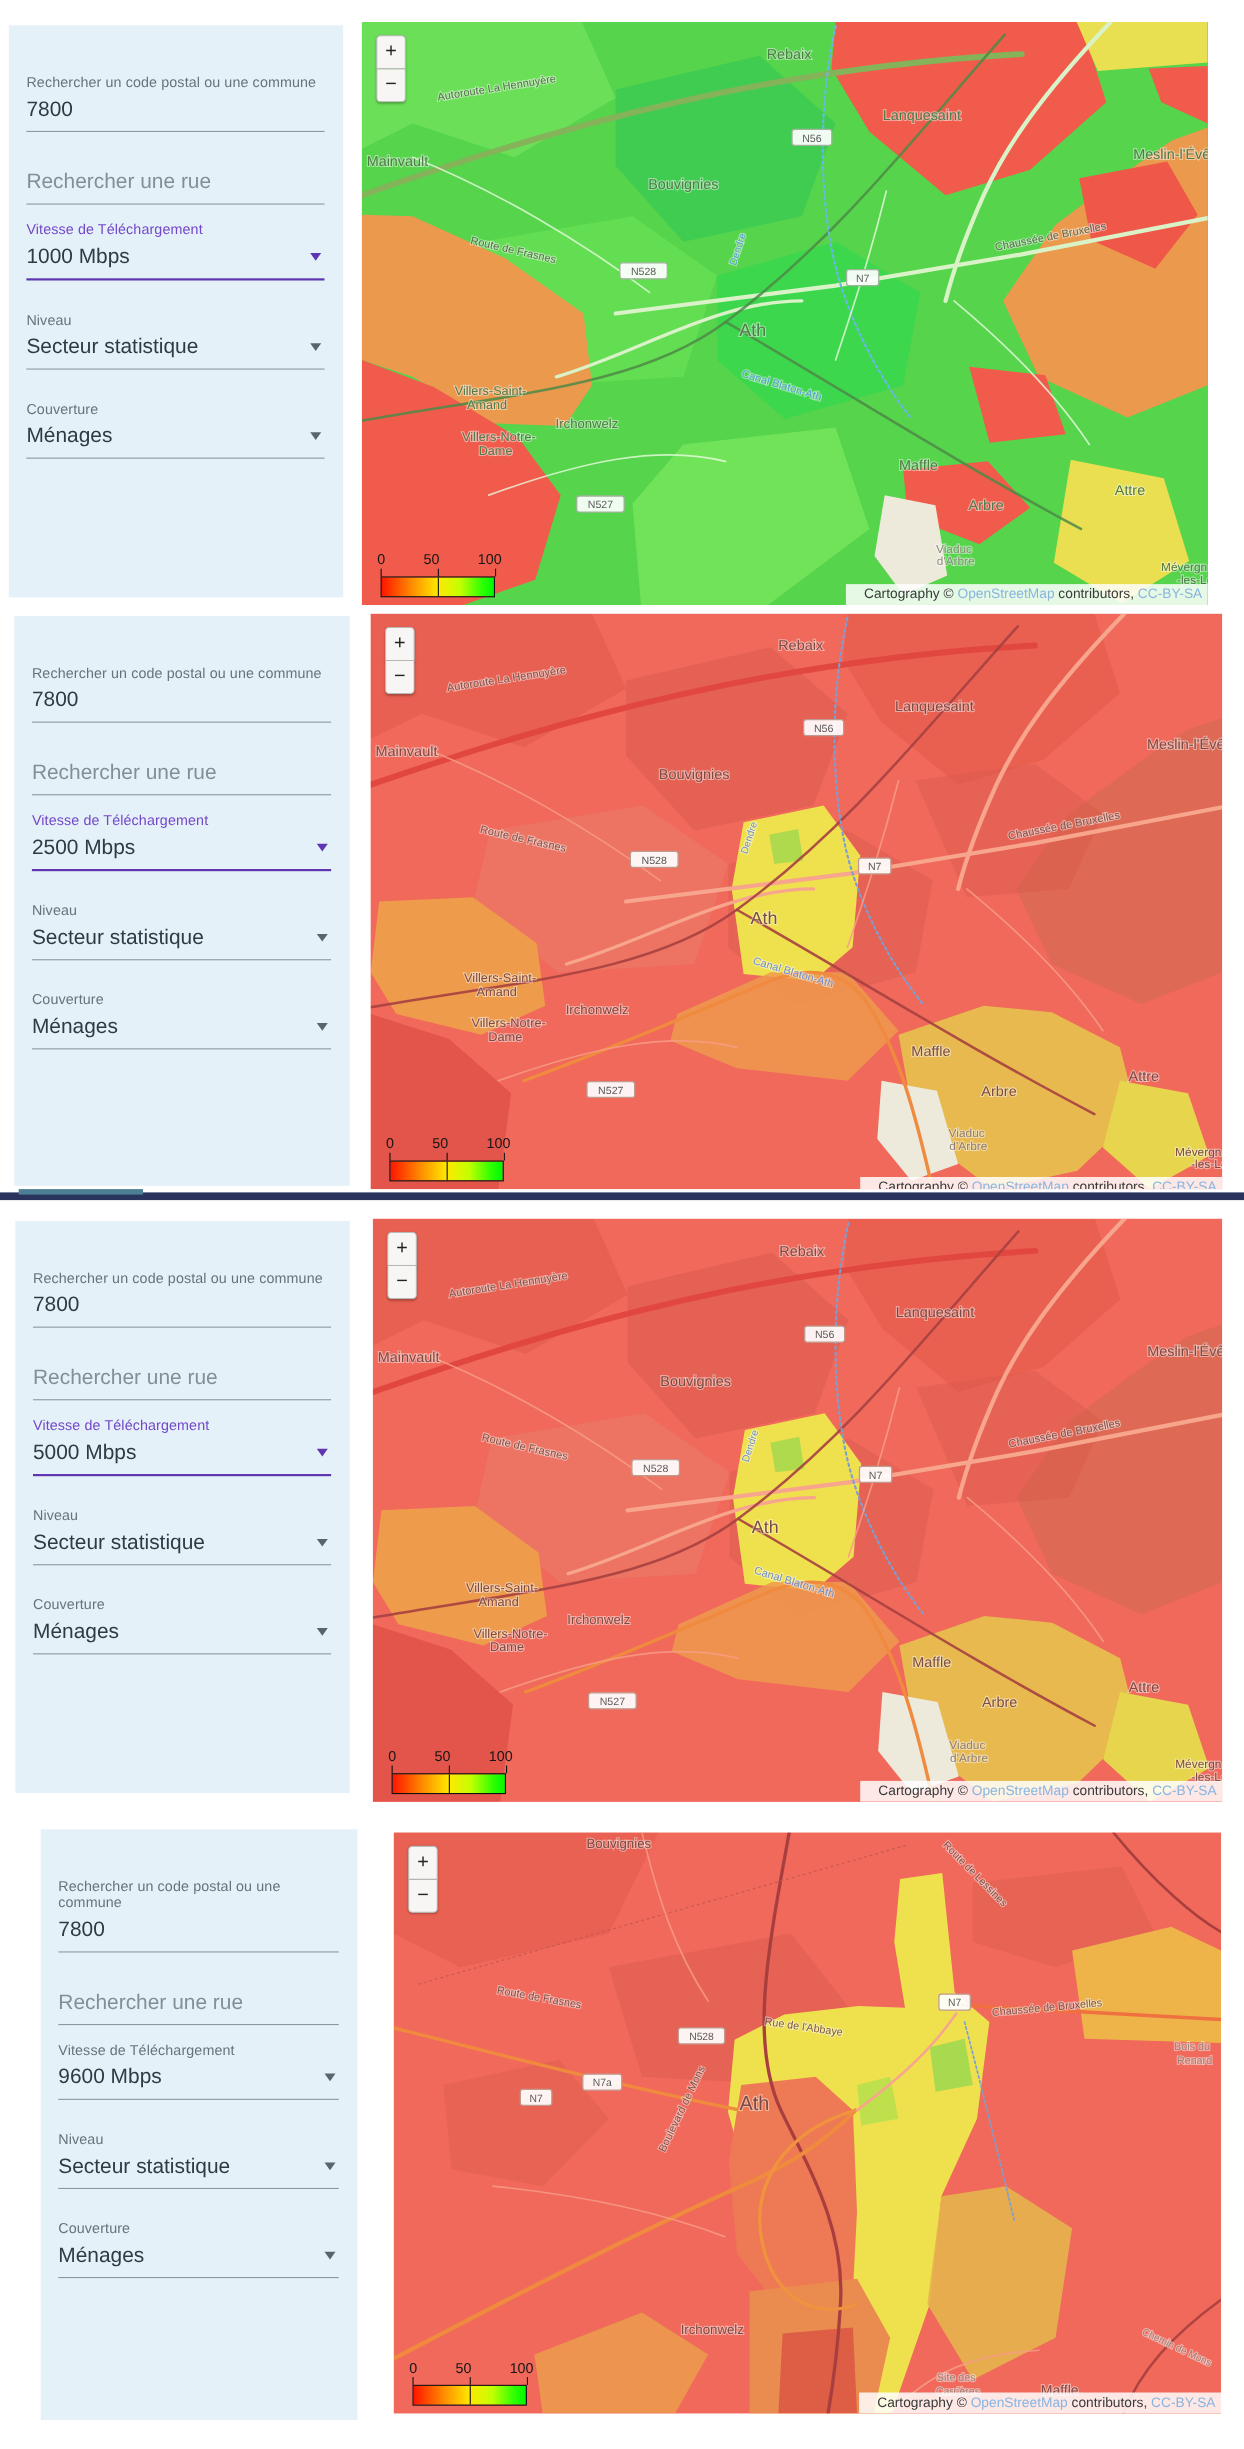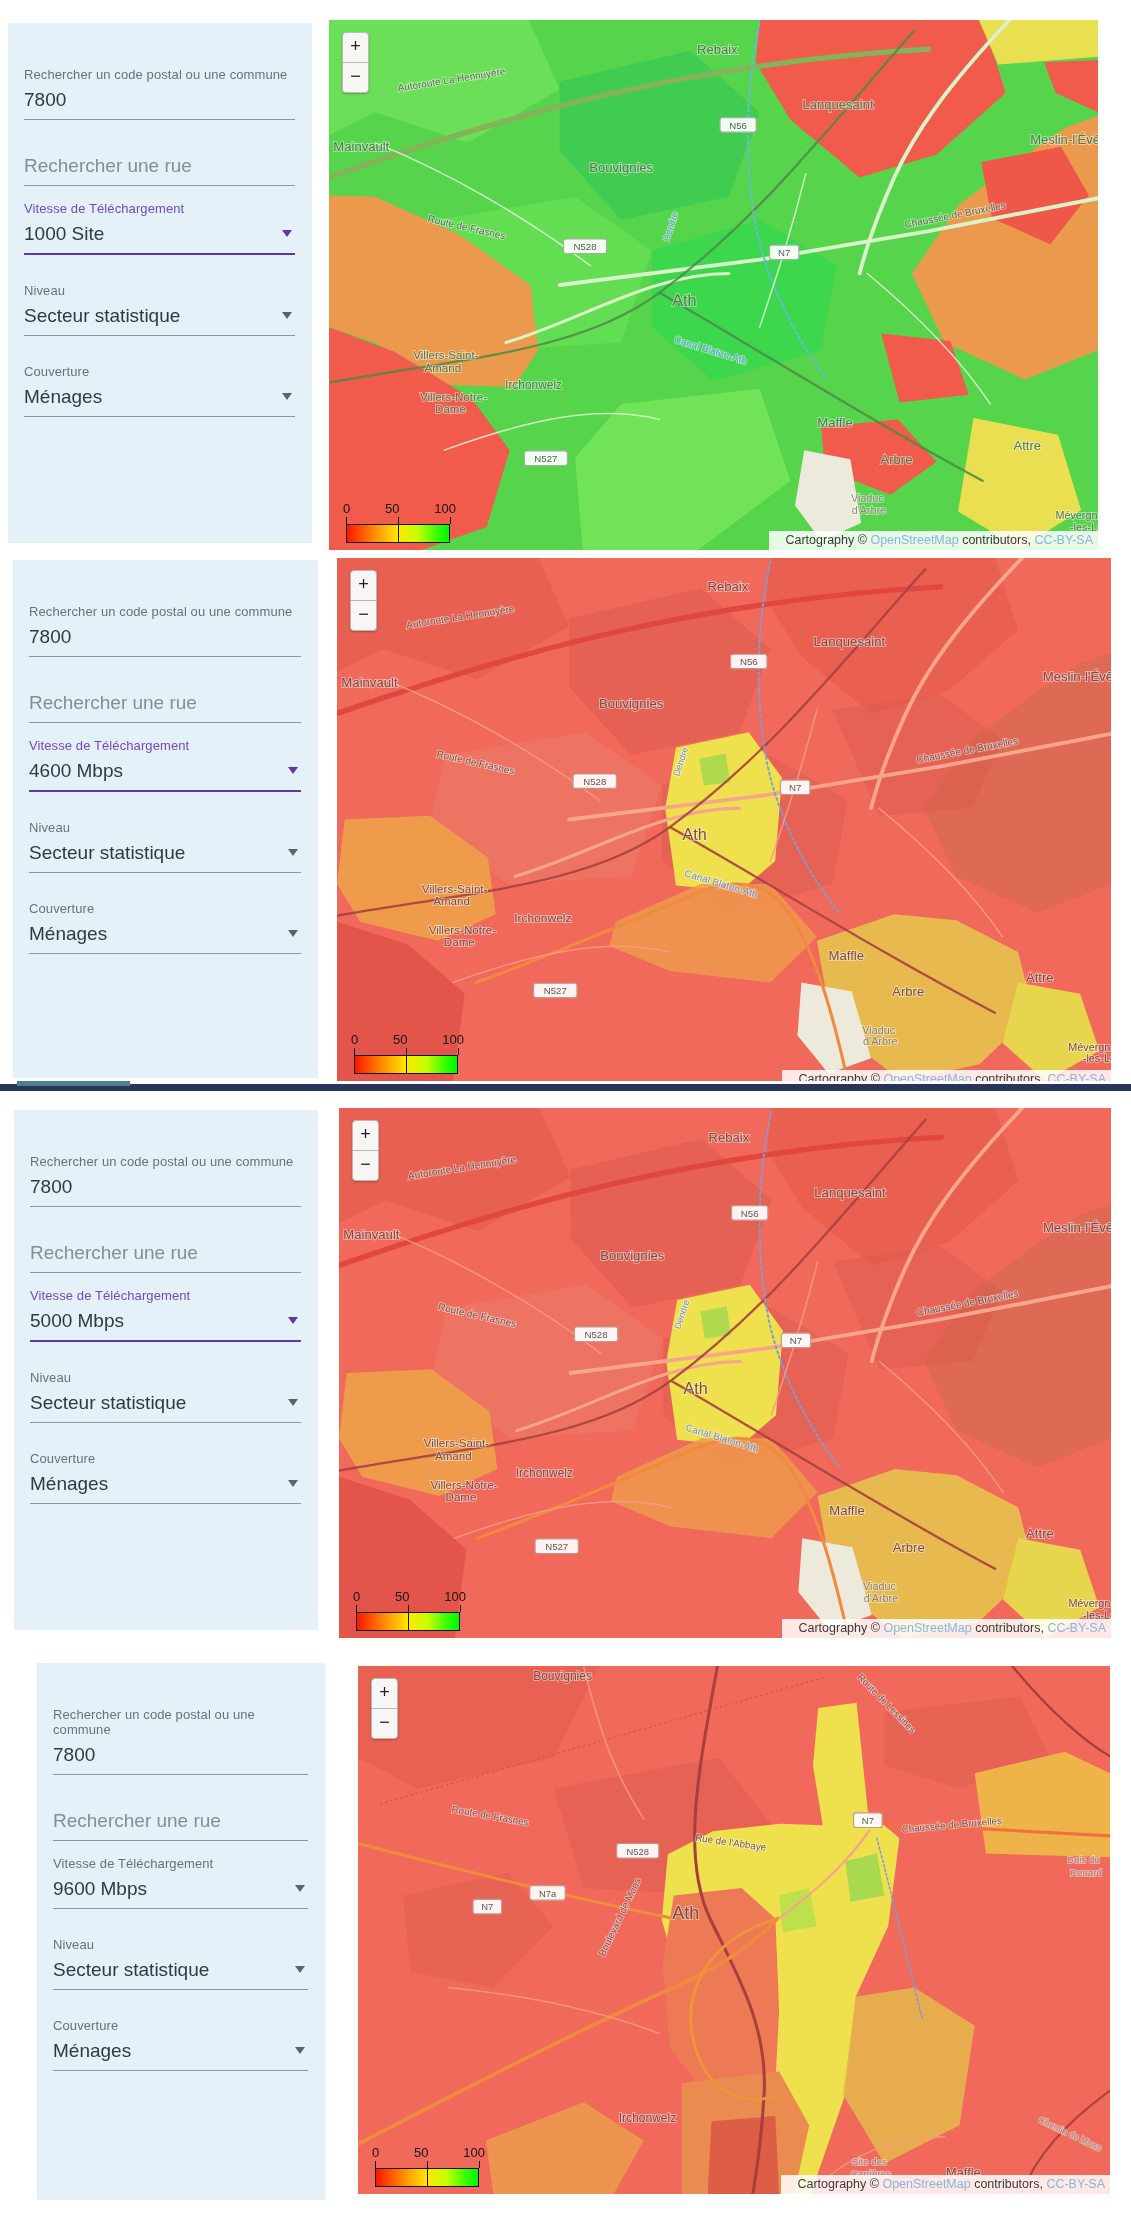--- a/index.html
+++ b/index.html
@@ -66,21 +66,21 @@
   <div class="sb-inner">
     <div class="fld fld-postal">
       <div class="flabel">Rechercher un code postal ou une commune</div>
       <div class="fvalue"><input value="7800" style=""></div>
     </div>
     <div class="fld fld-street">
       <div class="fvalue"><input placeholder="Rechercher une rue" style=""></div>
     </div>
     <div class="fld focused">
       <div class="flabel">Vitesse de Téléchargement</div>
-      <div class="fvalue"><span>1000 Site</span><span class="caret"></span></div>
+      <div class="fvalue"><span>1000 Mbps</span><span class="caret"></span></div>
     </div>
     <div class="fld">
       <div class="flabel">Niveau</div>
       <div class="fvalue"><span>Secteur statistique</span><span class="caret"></span></div>
     </div>
     <div class="fld">
       <div class="flabel">Couverture</div>
       <div class="fvalue"><span>Ménages</span><span class="caret"></span></div>
     </div>
   </div>
@@ -173,21 +173,21 @@
   <div class="sb-inner">
     <div class="fld fld-postal">
       <div class="flabel">Rechercher un code postal ou une commune</div>
       <div class="fvalue"><input value="7800" style=""></div>
     </div>
     <div class="fld fld-street">
       <div class="fvalue"><input placeholder="Rechercher une rue" style=""></div>
     </div>
     <div class="fld focused">
       <div class="flabel">Vitesse de Téléchargement</div>
-      <div class="fvalue"><span>4600 Mbps</span><span class="caret"></span></div>
+      <div class="fvalue"><span>2500 Mbps</span><span class="caret"></span></div>
     </div>
     <div class="fld">
       <div class="flabel">Niveau</div>
       <div class="fvalue"><span>Secteur statistique</span><span class="caret"></span></div>
     </div>
     <div class="fld">
       <div class="flabel">Couverture</div>
       <div class="fvalue"><span>Ménages</span><span class="caret"></span></div>
     </div>
   </div>

